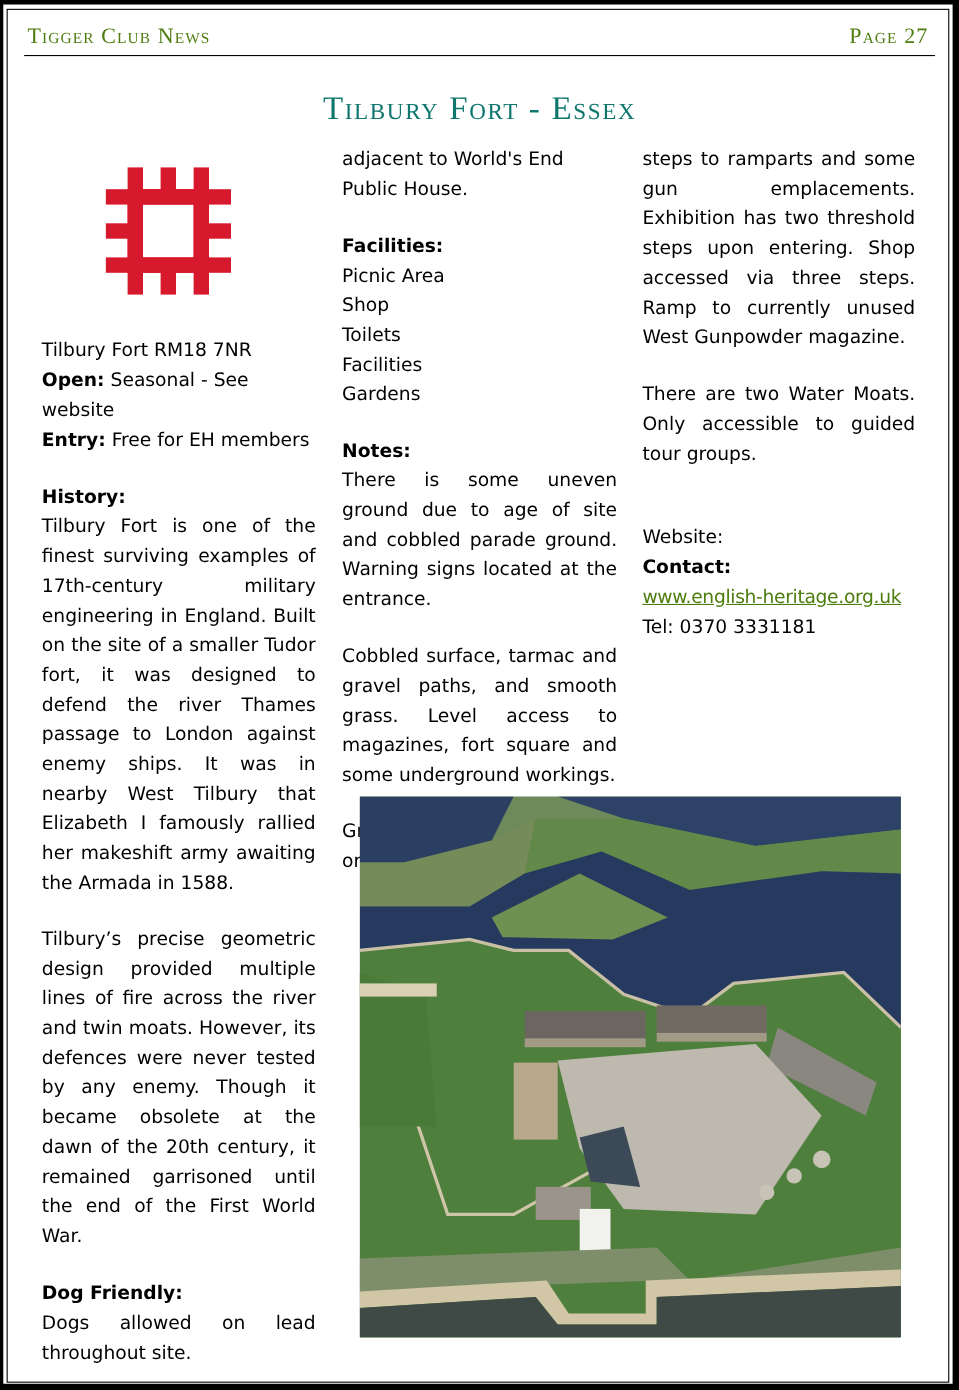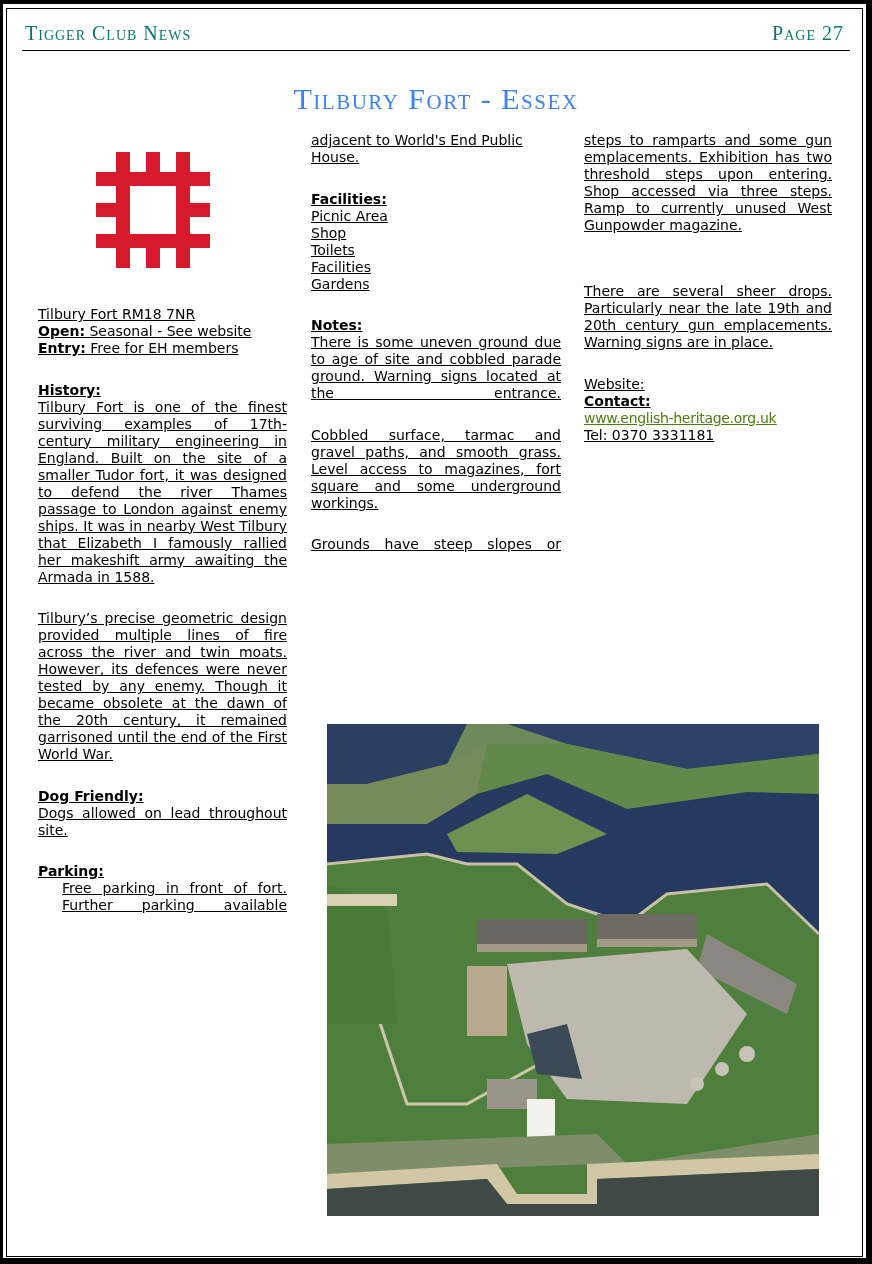--- a/index.html
+++ b/index.html
@@ -1,24 +1,24 @@
 <!DOCTYPE html>
 <html><head>
 <meta charset="utf-8">
 <style>
   html, body { margin: 0; padding: 0; background: #ffffff; }
   body { width: 872px; height: 1264px; position: relative; overflow: hidden; font-family: "DejaVu Sans", sans-serif; }
   .frame-outer { position: absolute; left: 0; top: 0; width: 872px; height: 1264px; box-sizing: border-box; border-top: 4px solid #000; border-left: 3px solid #000; border-right: 6px solid #000; border-bottom: 6px solid #000; }
   .frame-inner { position: absolute; left: 6px; top: 8px; width: 857px; height: 1249px; box-sizing: border-box; border: 1px solid #000; }
   .header { position: absolute; left: 22px; top: 18px; width: 828px; height: 32px; border-bottom: 1.5px solid #000; }
-  .header-left, .header-right { position: absolute; top: 4px; font-family: "Liberation Serif", serif; font-variant: small-caps; font-size: 20px; letter-spacing: 1px; color: #0f766e; }
+  .header-left, .header-right { position: absolute; top: 4px; font-family: "Liberation Serif", serif; font-variant: small-caps; font-size: 20px; letter-spacing: 1px; color: #4d7c0f; }
   .header-left { left: 3px; }
   .header-right { right: 6px; }
-  .title { position: absolute; left: 0; top: 82px; width: 872px; text-align: center; font-family: "Liberation Serif", serif; font-variant: small-caps; font-size: 30px; letter-spacing: 1.5px; color: #3b82f6; }
-  .col { position: absolute; font-family: "DejaVu Sans", sans-serif; font-size: 14px; line-height: 17px; color: #000; text-decoration: underline; }
+  .title { position: absolute; left: 0; top: 82px; width: 872px; text-align: center; font-family: "Liberation Serif", serif; font-variant: small-caps; font-size: 30px; letter-spacing: 1.5px; color: #0f766e; }
+  .col { position: absolute; font-family: "DejaVu Sans", sans-serif; font-size: 17px; line-height: 27px; color: #000; }
   .col p { margin: 0; }
   .col .gap { height: 24.6px; }
   .col .j { text-align: justify; }
   .col b { font-weight: bold; }
   .col1 { left: 38px; top: 306px; width: 249px; }
   .col2 { left: 311px; top: 132px; width: 250px; }
   .col3 { left: 584px; top: 132px; width: 248px; }
   .logo { position: absolute; left: 96px; top: 152px; width: 114px; height: 116px; }
   .link { color: #4d7c0f; text-decoration: underline; }
   .photo { position: absolute; left: 327px; top: 724px; width: 492px; height: 492px; overflow: hidden; }
@@ -90,22 +90,22 @@
   <p class="j" style="text-align-last: justify;">There is some uneven ground due to age of site and cobbled parade ground. Warning signs located at the entrance.</p>
   <div class="gap"></div>
   <p class="j">Cobbled surface, tarmac and gravel paths, and smooth grass. Level access to magazines, fort square and some underground workings.</p>
   <div class="gap"></div>
   <p class="j" style="text-align-last: justify;">Grounds have steep slopes or</p>
 </div>
 
 <div class="col col3">
   <p class="j">steps to ramparts and some gun emplacements. Exhibition has two threshold steps upon entering. Shop accessed via three steps. Ramp to currently unused West Gunpowder magazine.</p>
   <div class="gap"></div>
+  <p class="j">There are two Water Moats. Only accessible to guided tour groups.</p>
   <div class="gap"></div>
-  <p class="j">There are several sheer drops. Particularly near the late 19th and 20th century gun emplacements. Warning signs are in place.</p>
   <div class="gap"></div>
   <p>Website:</p>
   <p><b>Contact:</b></p>
   <p class="tight"><span class="link">www.english-heritage.org.uk</span></p>
   <p>Tel: 0370 3331181</p>
 </div>
 
 <svg class="photo" viewBox="0 0 492 492" preserveAspectRatio="none">
   <rect x="0" y="0" width="492" height="492" fill="#5f7a4a"></rect>
 

